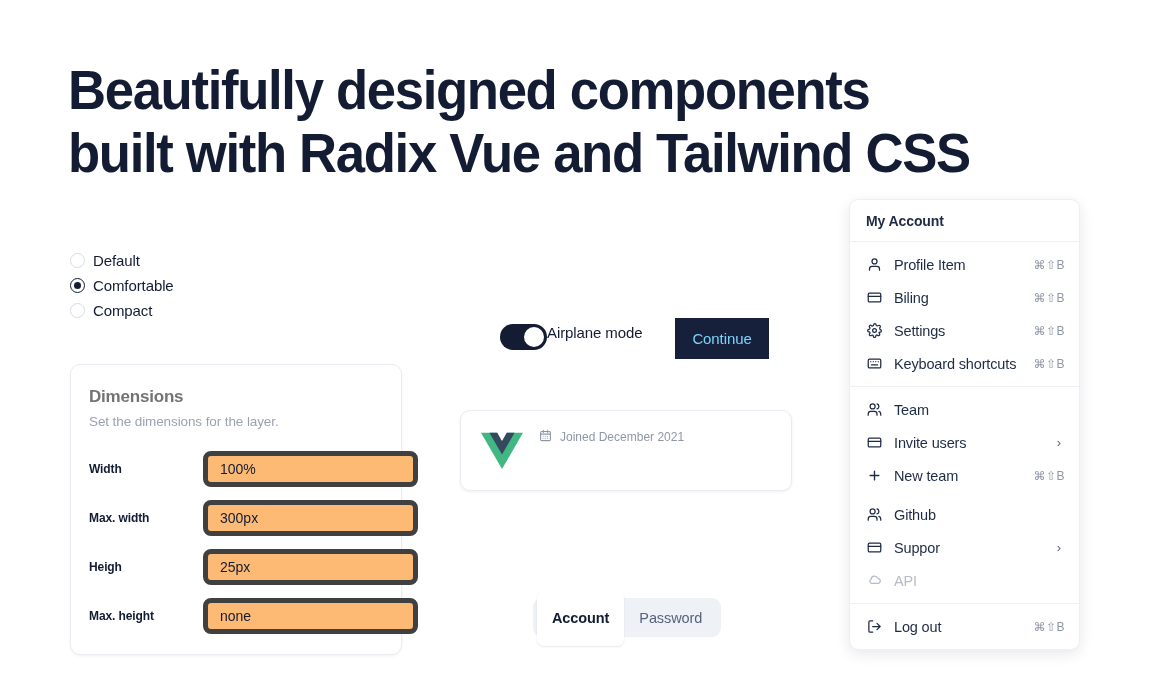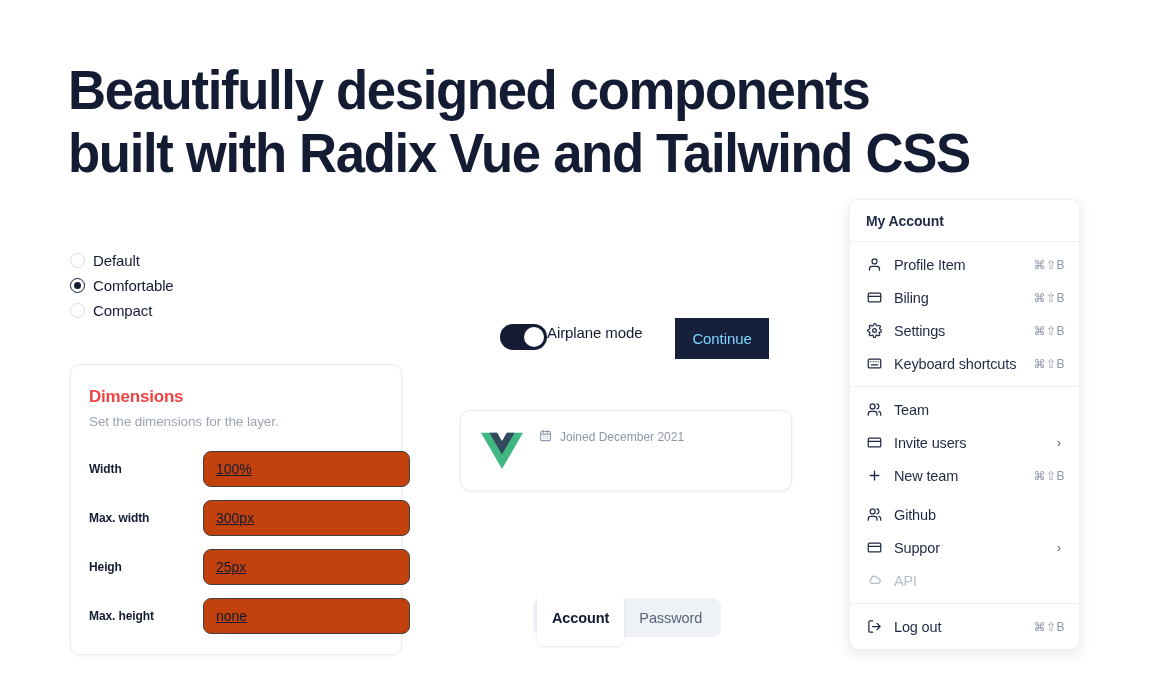--- a/index.html
+++ b/index.html
@@ -85,21 +85,21 @@
     background: #ffffff;
     border: 1px solid #e9ecf1;
     border-radius: 10px;
     padding: 22px 20px 20px 18px;
     box-shadow: 0 1px 3px rgba(20,30,60,0.06);
   }
   .dim-title {
     font-size: 17px;
     font-weight: 700;
     letter-spacing: -0.2px;
-    color: #ef4444;
+    color: #737373;
     margin: 0 0 7px 0;
   }
   .dim-sub {
     font-size: 13.5px;
     color: #9aa3b2;
     margin: 0 0 22px 0;
     letter-spacing: -0.1px;
   }
   .dim-row {
     display: flex;
@@ -112,29 +112,28 @@
     flex: none;
     font-size: 12px;
     font-weight: 700;
     color: #131c33;
     letter-spacing: -0.1px;
   }
   .dim-input {
     flex: 1;
     height: 36px;
     box-sizing: border-box;
-    border: 1px solid #404040;
+    border: 5px solid #404040;
     border-radius: 8px;
-    background: #c2410c;
+    background: #fdba74;
     font-family: "Liberation Sans", sans-serif;
     font-size: 14px;
     color: #131c33;
     padding: 0 12px;
     outline: none;
-    text-decoration: underline;
   }
 
   
   .switch-wrap {
     position: absolute;
     left: 500px;
     top: 324px;
     display: flex;
     gap: 0;
   }

